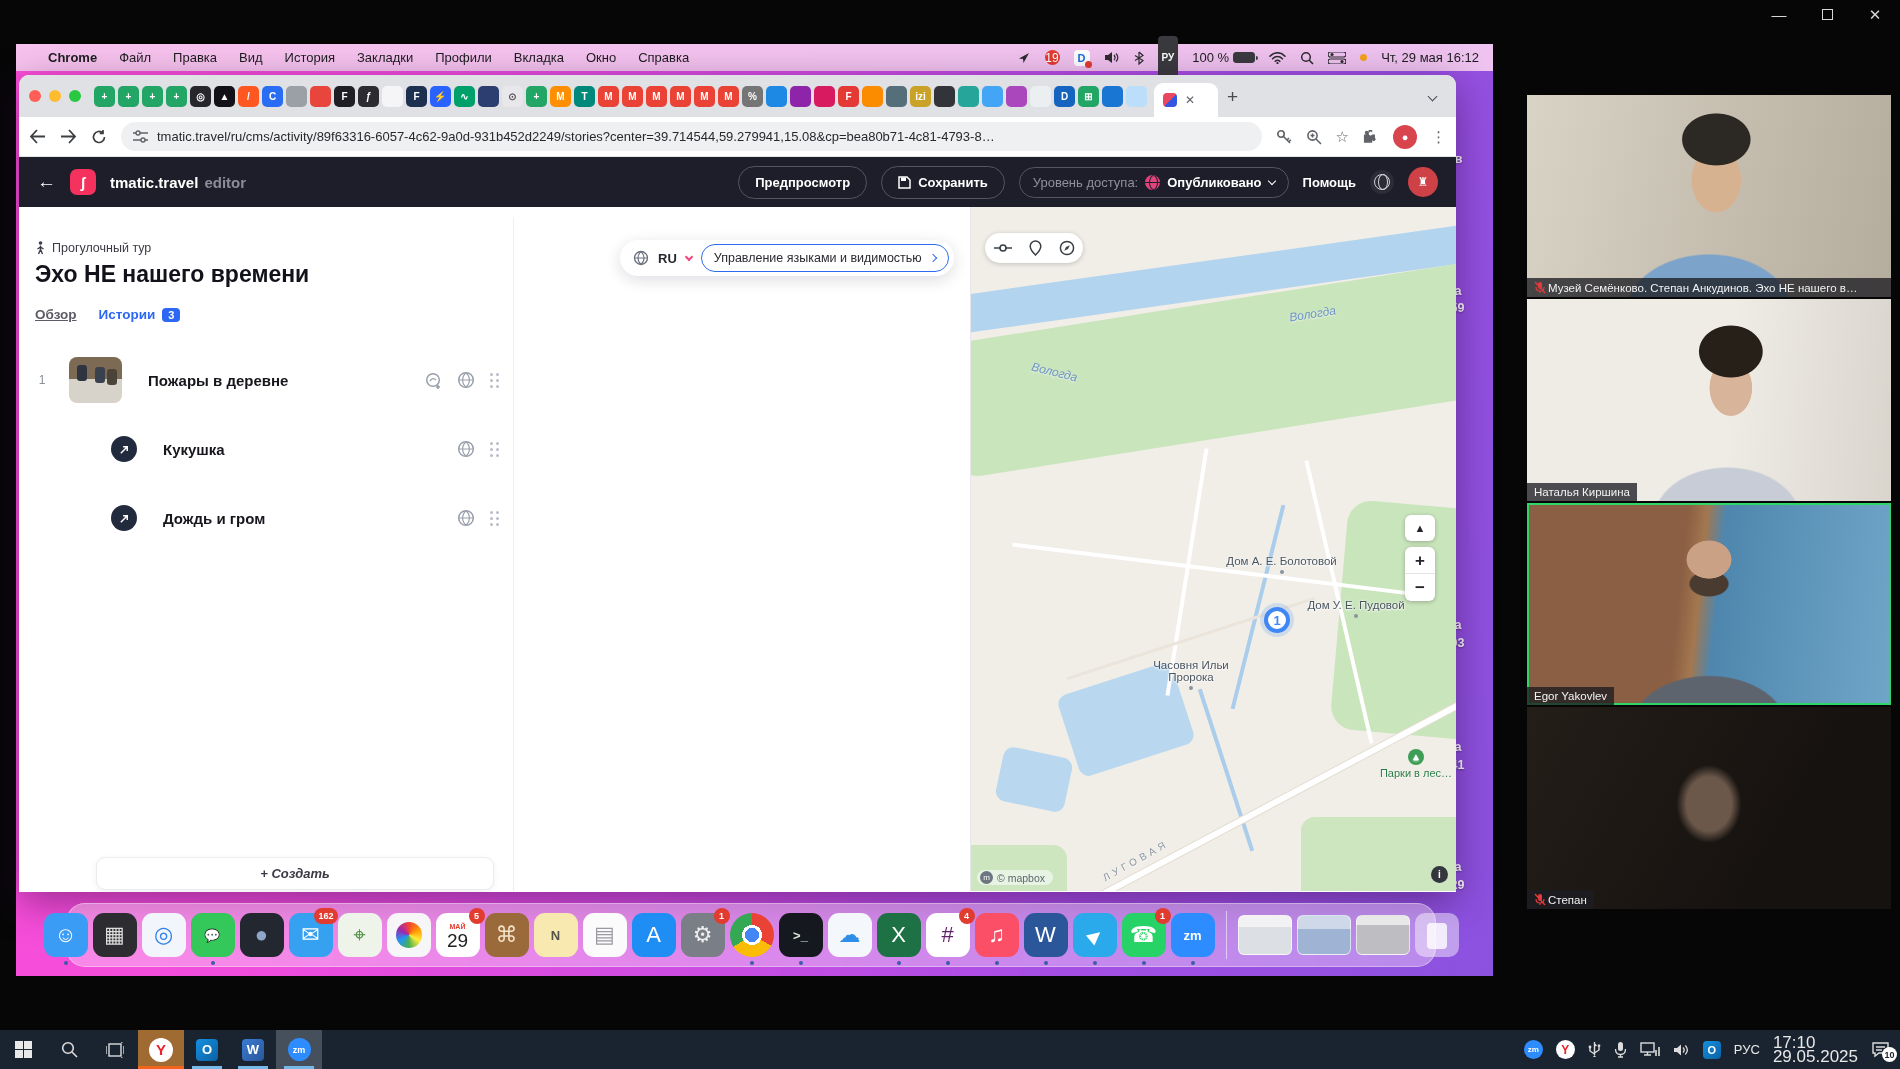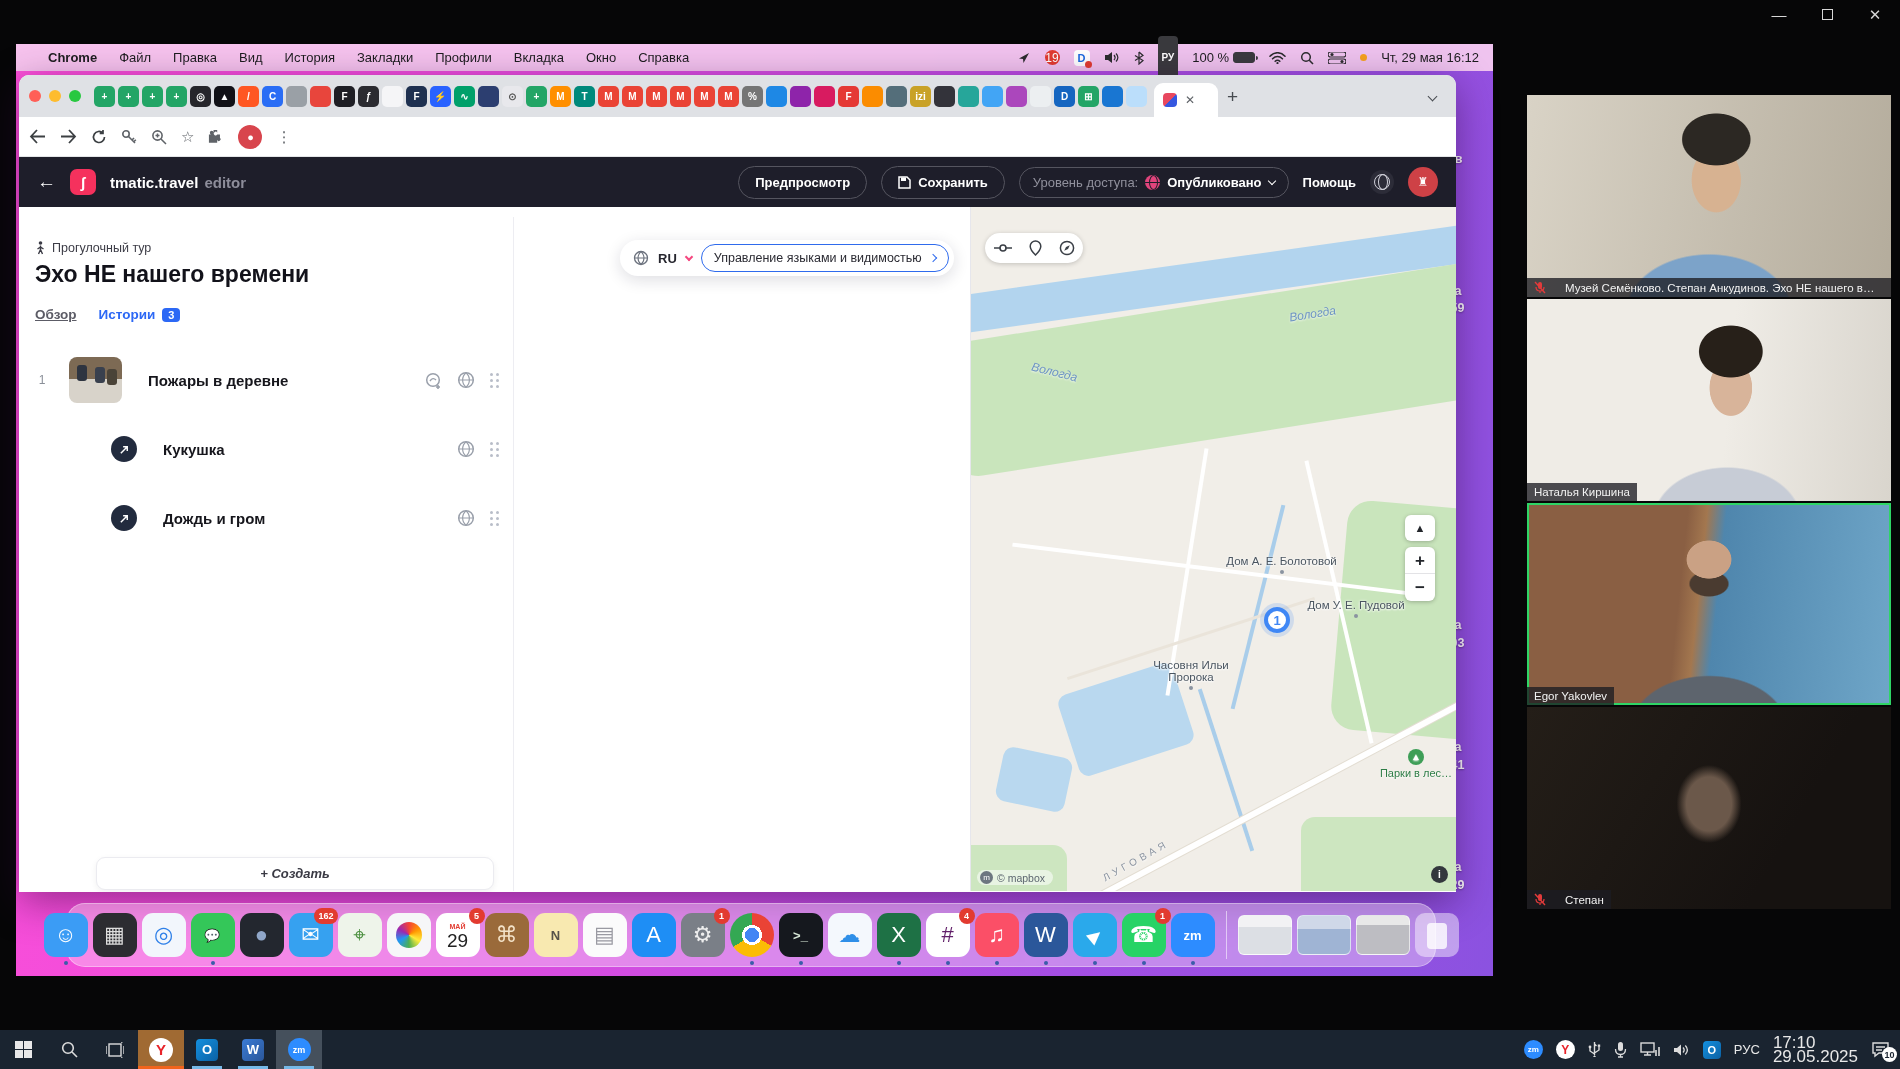--- a/index.html
+++ b/index.html
@@ -157,21 +157,21 @@
   .dprev.b{background:linear-gradient(180deg,#cfd8e8 0 35%,#9fb4d4 35% 100%);}
   .dprev.g{background:linear-gradient(180deg,#e8e8e8 0 25%,#bdbdc2 25% 100%);}
   .dtrash{width:44px;height:44px;border-radius:10px;background:rgba(255,255,255,.45);position:relative;flex:0 0 auto;}
   .dtrash:before{content:"";position:absolute;left:12px;right:12px;top:10px;bottom:8px;border-radius:4px;background:rgba(255,255,255,.8);}
 
   
   .frag{position:absolute;left:1424px;width:54px;color:#fff;font-size:12.5px;font-weight:bold;text-shadow:0 1px 2px rgba(0,0,0,.35);}
 
   
   .ptile{position:absolute;left:1527px;width:364px;height:202px;overflow:hidden;background:#222;}
-  .ptile .plabel{position:absolute;left:0;bottom:0;display:flex;align-items:center;gap:19px;max-width:100%;
+  .ptile .plabel{position:absolute;left:0;bottom:0;display:flex;align-items:center;gap:2px;max-width:100%;
     background:rgba(28,28,34,.78);color:#f2f2f2;font-size:11.5px;padding:3px 7px;white-space:nowrap;overflow:hidden;}
   .ptile .plabel span{overflow:hidden;text-overflow:ellipsis;}
   .ptile.full .plabel{right:0;}
   .ptile.active{outline:2px solid #2fd566;outline-offset:-2px;}
   .v1{background:
      radial-gradient(58px 44px at 52% 22%,#2c2823 0 58%,transparent 60%),
      radial-gradient(44px 58px at 52% 42%,#d7b291 0 55%,transparent 57%),
      radial-gradient(120px 85px at 50% 108%,#7ca3c9 0 68%,transparent 70%),
      linear-gradient(100deg,#d9d3c6,#b4ac9c);}
   .v2{background:
@@ -361,20 +361,28 @@
         <span class="tbico">
             <svg width="17" height="15" viewBox="0 0 17 15">
               <path d="M9 1 L15 7.5 L9 14 M14.5 7.5 H1" stroke="#3c4043" stroke-width="1.8" fill="none"></path>
             </svg>
           </span>
         <span class="tbico">
             <svg width="16" height="16" viewBox="0 0 16 16">
               <path d="M13.5 8a5.5 5.5 0 1 1-1.6-3.9 M12 1v3.3h-3.3" stroke="#3c4043" stroke-width="1.7" fill="none"></path>
             </svg>
           </span>
+        <span class="omni">
+          <svg width="15" height="13" viewBox="0 0 15 13">
+              <path d="M0 3h15 M0 10h15" stroke="#5f6368" stroke-width="1.6"></path>
+              <circle cx="5" cy="3" r="2" fill="#eef0f2" stroke="#5f6368" stroke-width="1.4"></circle>
+              <circle cx="10" cy="10" r="2" fill="#eef0f2" stroke="#5f6368" stroke-width="1.4"></circle>
+            </svg>
+          <span class="url">tmatic.travel/ru/cms/activity/89f63316-6057-4c62-9a0d-931b452d2249/stories?center=39.714544,59.279941,15.08&amp;cp=bea80b71-4c81-4793-8…</span>
+        </span>
         <span class="tbico">
             <svg width="16" height="16" viewBox="0 0 16 16">
               <circle cx="5" cy="5" r="3.2" stroke="#5f6368" fill="none" stroke-width="1.6"></circle>
               <path d="M7.5 7.5 L14 14 M11 11l2-2 M12.8 12.8l2-2" stroke="#5f6368" stroke-width="1.6" fill="none"></path>
             </svg>
           </span>
         <span class="tbico">
             <svg width="16" height="16" viewBox="0 0 16 16">
               <circle cx="6.5" cy="6.5" r="4.6" stroke="#5f6368" fill="none" stroke-width="1.6"></circle>
               <path d="M10 10l5 5 M4.5 6.5h4 M6.5 4.5v4" stroke="#5f6368" stroke-width="1.5" fill="none"></path>

